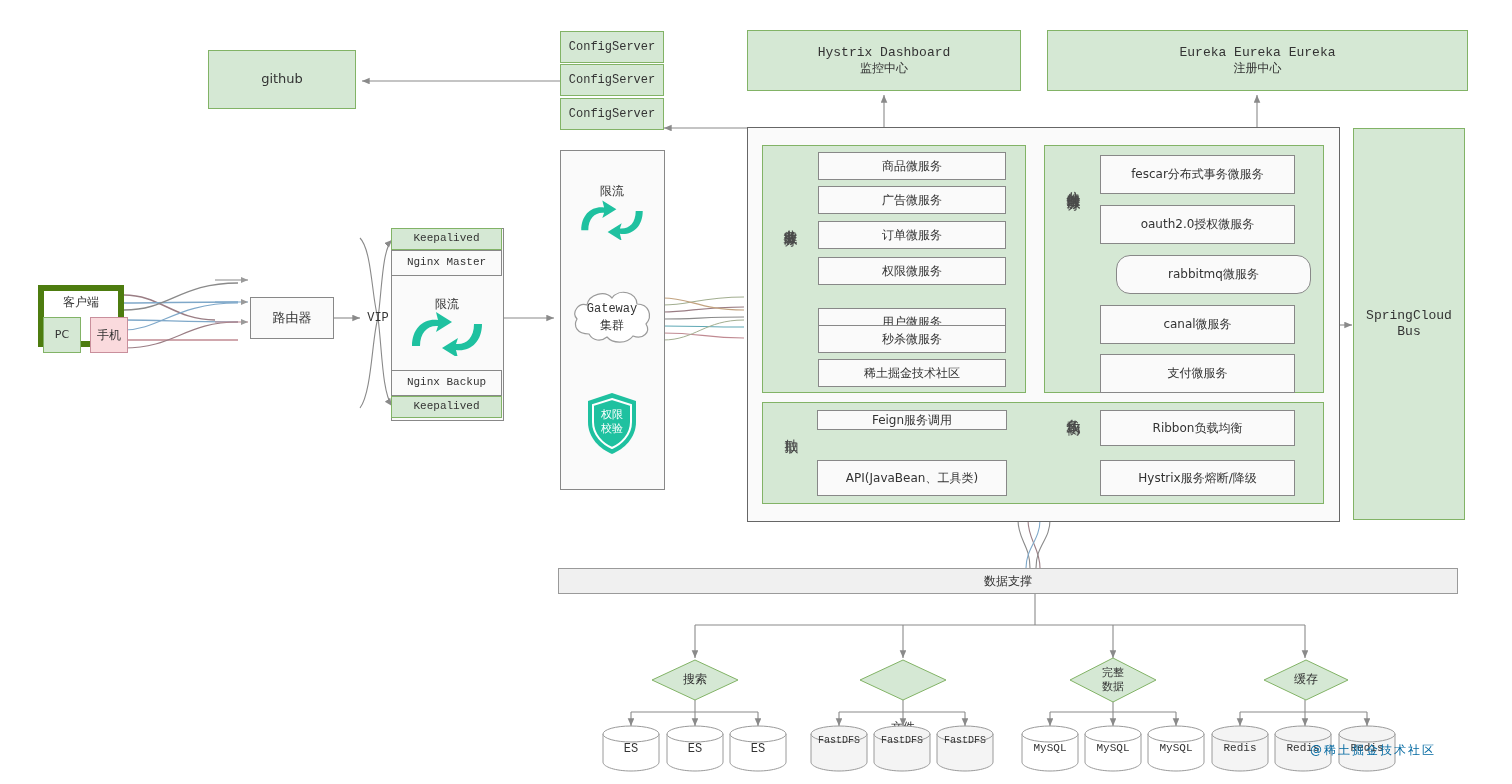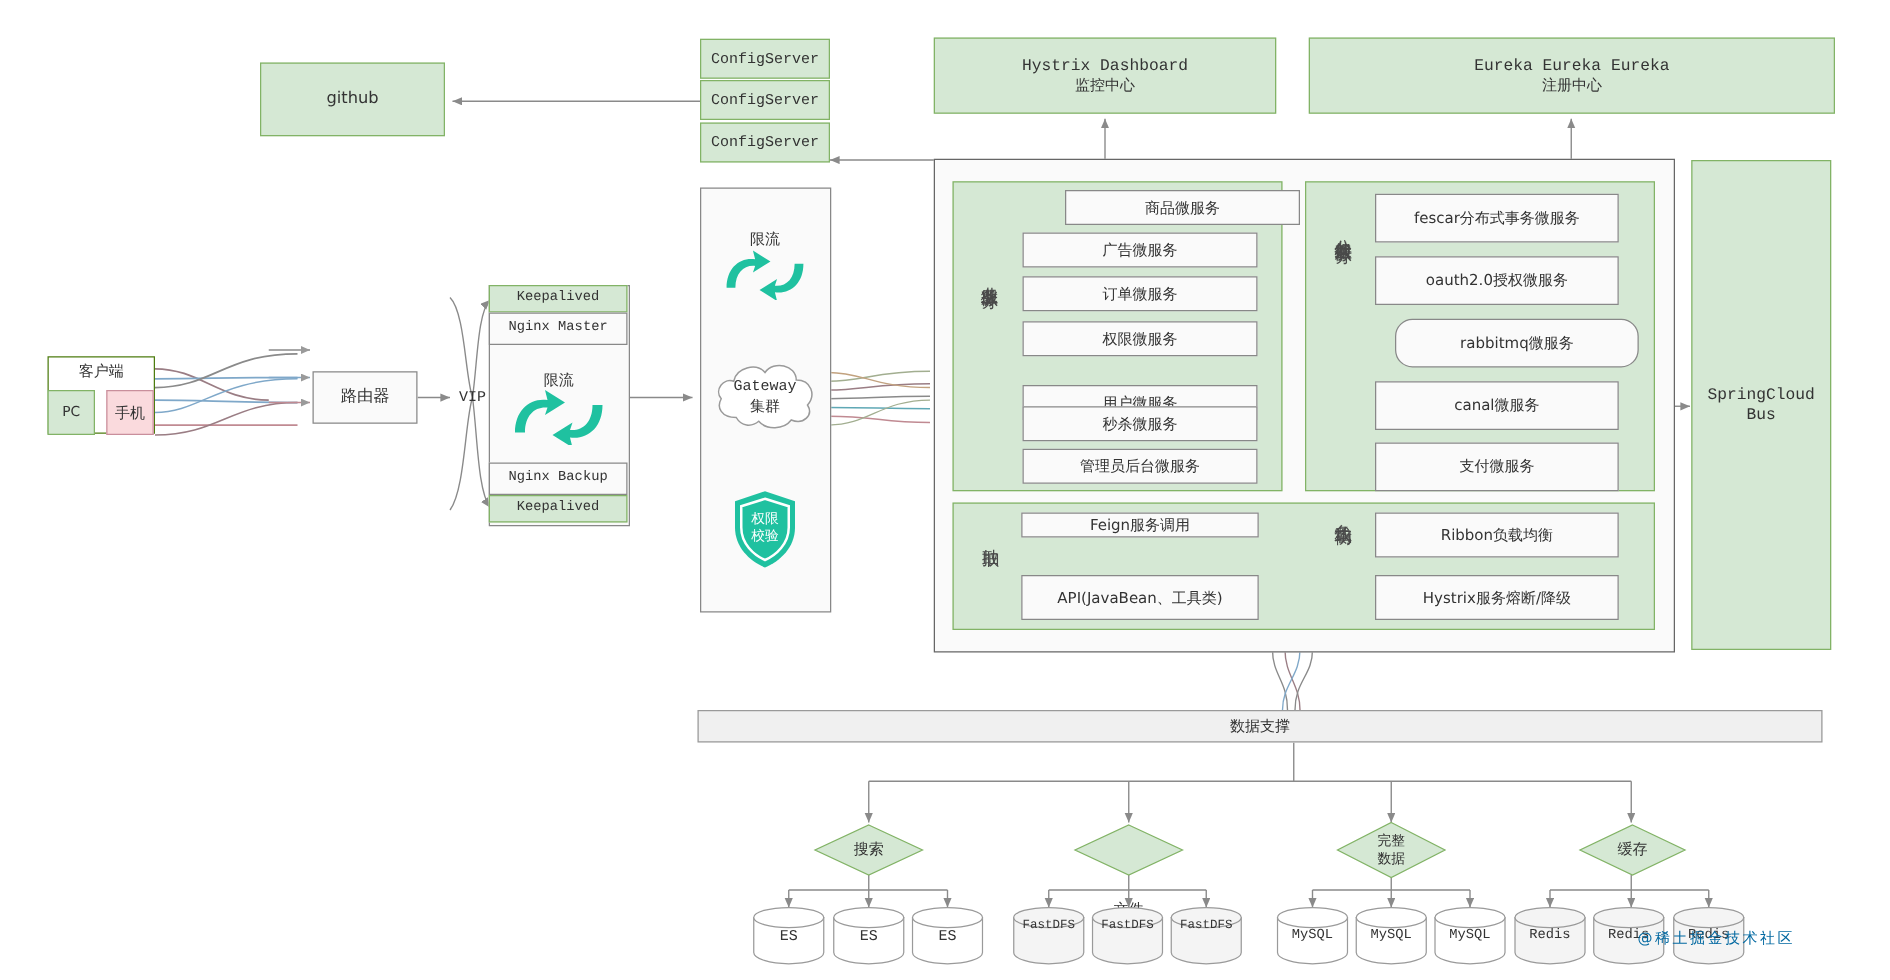--- a/index.html
+++ b/index.html
@@ -3,21 +3,21 @@
 <meta charset="utf-8">
 <style>
   html,body{margin:0;padding:0;background:#ffffff;}
   body{width:1512px;height:784px;position:relative;overflow:hidden;
        font-family:"Liberation Mono","DejaVu Sans Mono",monospace;color:#333;}
   .stage{position:absolute;left:0;top:0;width:1512px;height:784px;}
   .box{position:absolute;box-sizing:border-box;display:flex;align-items:center;
        justify-content:center;text-align:center;line-height:1.25;}
   .green{background:#d5e8d4;border:1px solid #82b366;}
   .greyline{background:#fafafa;border:1px solid #888;}
-  .white{background:#ffffff;border:1px solid #4d7c0f;}
+  .white{background:#ffffff;border:6px solid #4d7c0f;}
   .lgrey{background:#f0f0f0;border:1px solid #9a9a9a;}
   .greenwrap{background:#d5e8d4;border:1px solid #82b366;}
   .panel{background:#fafafa;border:1px solid #666;}
   .pink{background:#fadadd;border:1px solid #c98f9c;}
   svg.lines{position:absolute;left:0;top:0;width:1512px;height:784px;pointer-events:none;}
   .vlabel{writing-mode:vertical-rl;text-orientation:upright;letter-spacing:1px;}
   .fs11{font-size:11px;} .fs12{font-size:12px;text-align:center;} .fs13{font-size:13px;}
   .fs14{font-size:14px;} .fs10{font-size:10px;}
   .cn{font-family:"DejaVu Sans","Liberation Sans",sans-serif;}
   .cyl{position:absolute;}
@@ -212,40 +212,40 @@
     <div>权限</div>
     <div>校验</div>
   </div>
 
   <div class="panel" style="position:absolute;left:747px;top:127px;width:591px;height:393px;"></div>
 
   <div class="greenwrap" style="position:absolute;left:762px;top:145px;width:262px;height:246px;"></div>
   <div class="vlabel cn fs14" style="position:absolute;left:782px;top:218px;height:110px;color:#4a4a4a;">
     <span>业务微服务</span>
   </div>
-  <div class="box greyline cn fs12" style="left:818px;top:152px;width:188px;height:28px;margin-left:34px;">
+  <div class="box greyline cn fs12" style="left:818px;top:152px;width:188px;height:28px;">
     <span>商品微服务</span>
     </div>
   <div class="box greyline cn fs12" style="left:818px;top:186px;width:188px;height:28px;">
     <span>广告微服务</span>
     </div>
   <div class="box greyline cn fs12" style="left:818px;top:221px;width:188px;height:28px;">
     <span>订单微服务</span>
     </div>
   <div class="box greyline cn fs12" style="left:818px;top:257px;width:188px;height:28px;">
     <span>权限微服务</span>
     </div>
   <div class="box greyline cn fs12" style="left:818px;top:292px;width:188px;height:28px;margin-top:16px;">
     <span>用户微服务</span>
     </div>
   <div class="box greyline cn fs12" style="left:818px;top:325px;width:188px;height:28px;">
     <span>秒杀微服务</span>
     </div>
   <div class="box greyline cn fs12" style="left:818px;top:359px;width:188px;height:28px;">
-    <span>管理员后台微服务</span>
+    <span>稀土掘金技术社区</span>
     </div>
 
   <div class="greenwrap" style="position:absolute;left:1044px;top:145px;width:278px;height:246px;"></div>
   <div class="vlabel cn fs14" style="position:absolute;left:1065px;top:180px;height:180px;color:#4a4a4a;">
     <span>公共组件微服务</span>
   </div>
   <div class="box greyline cn fs12" style="left:1100px;top:155px;width:195px;height:39px;">
     <span>fescar分布式事务微服务</span>
     </div>
   <div class="box greyline cn fs12" style="left:1100px;top:205px;width:195px;height:39px;">

